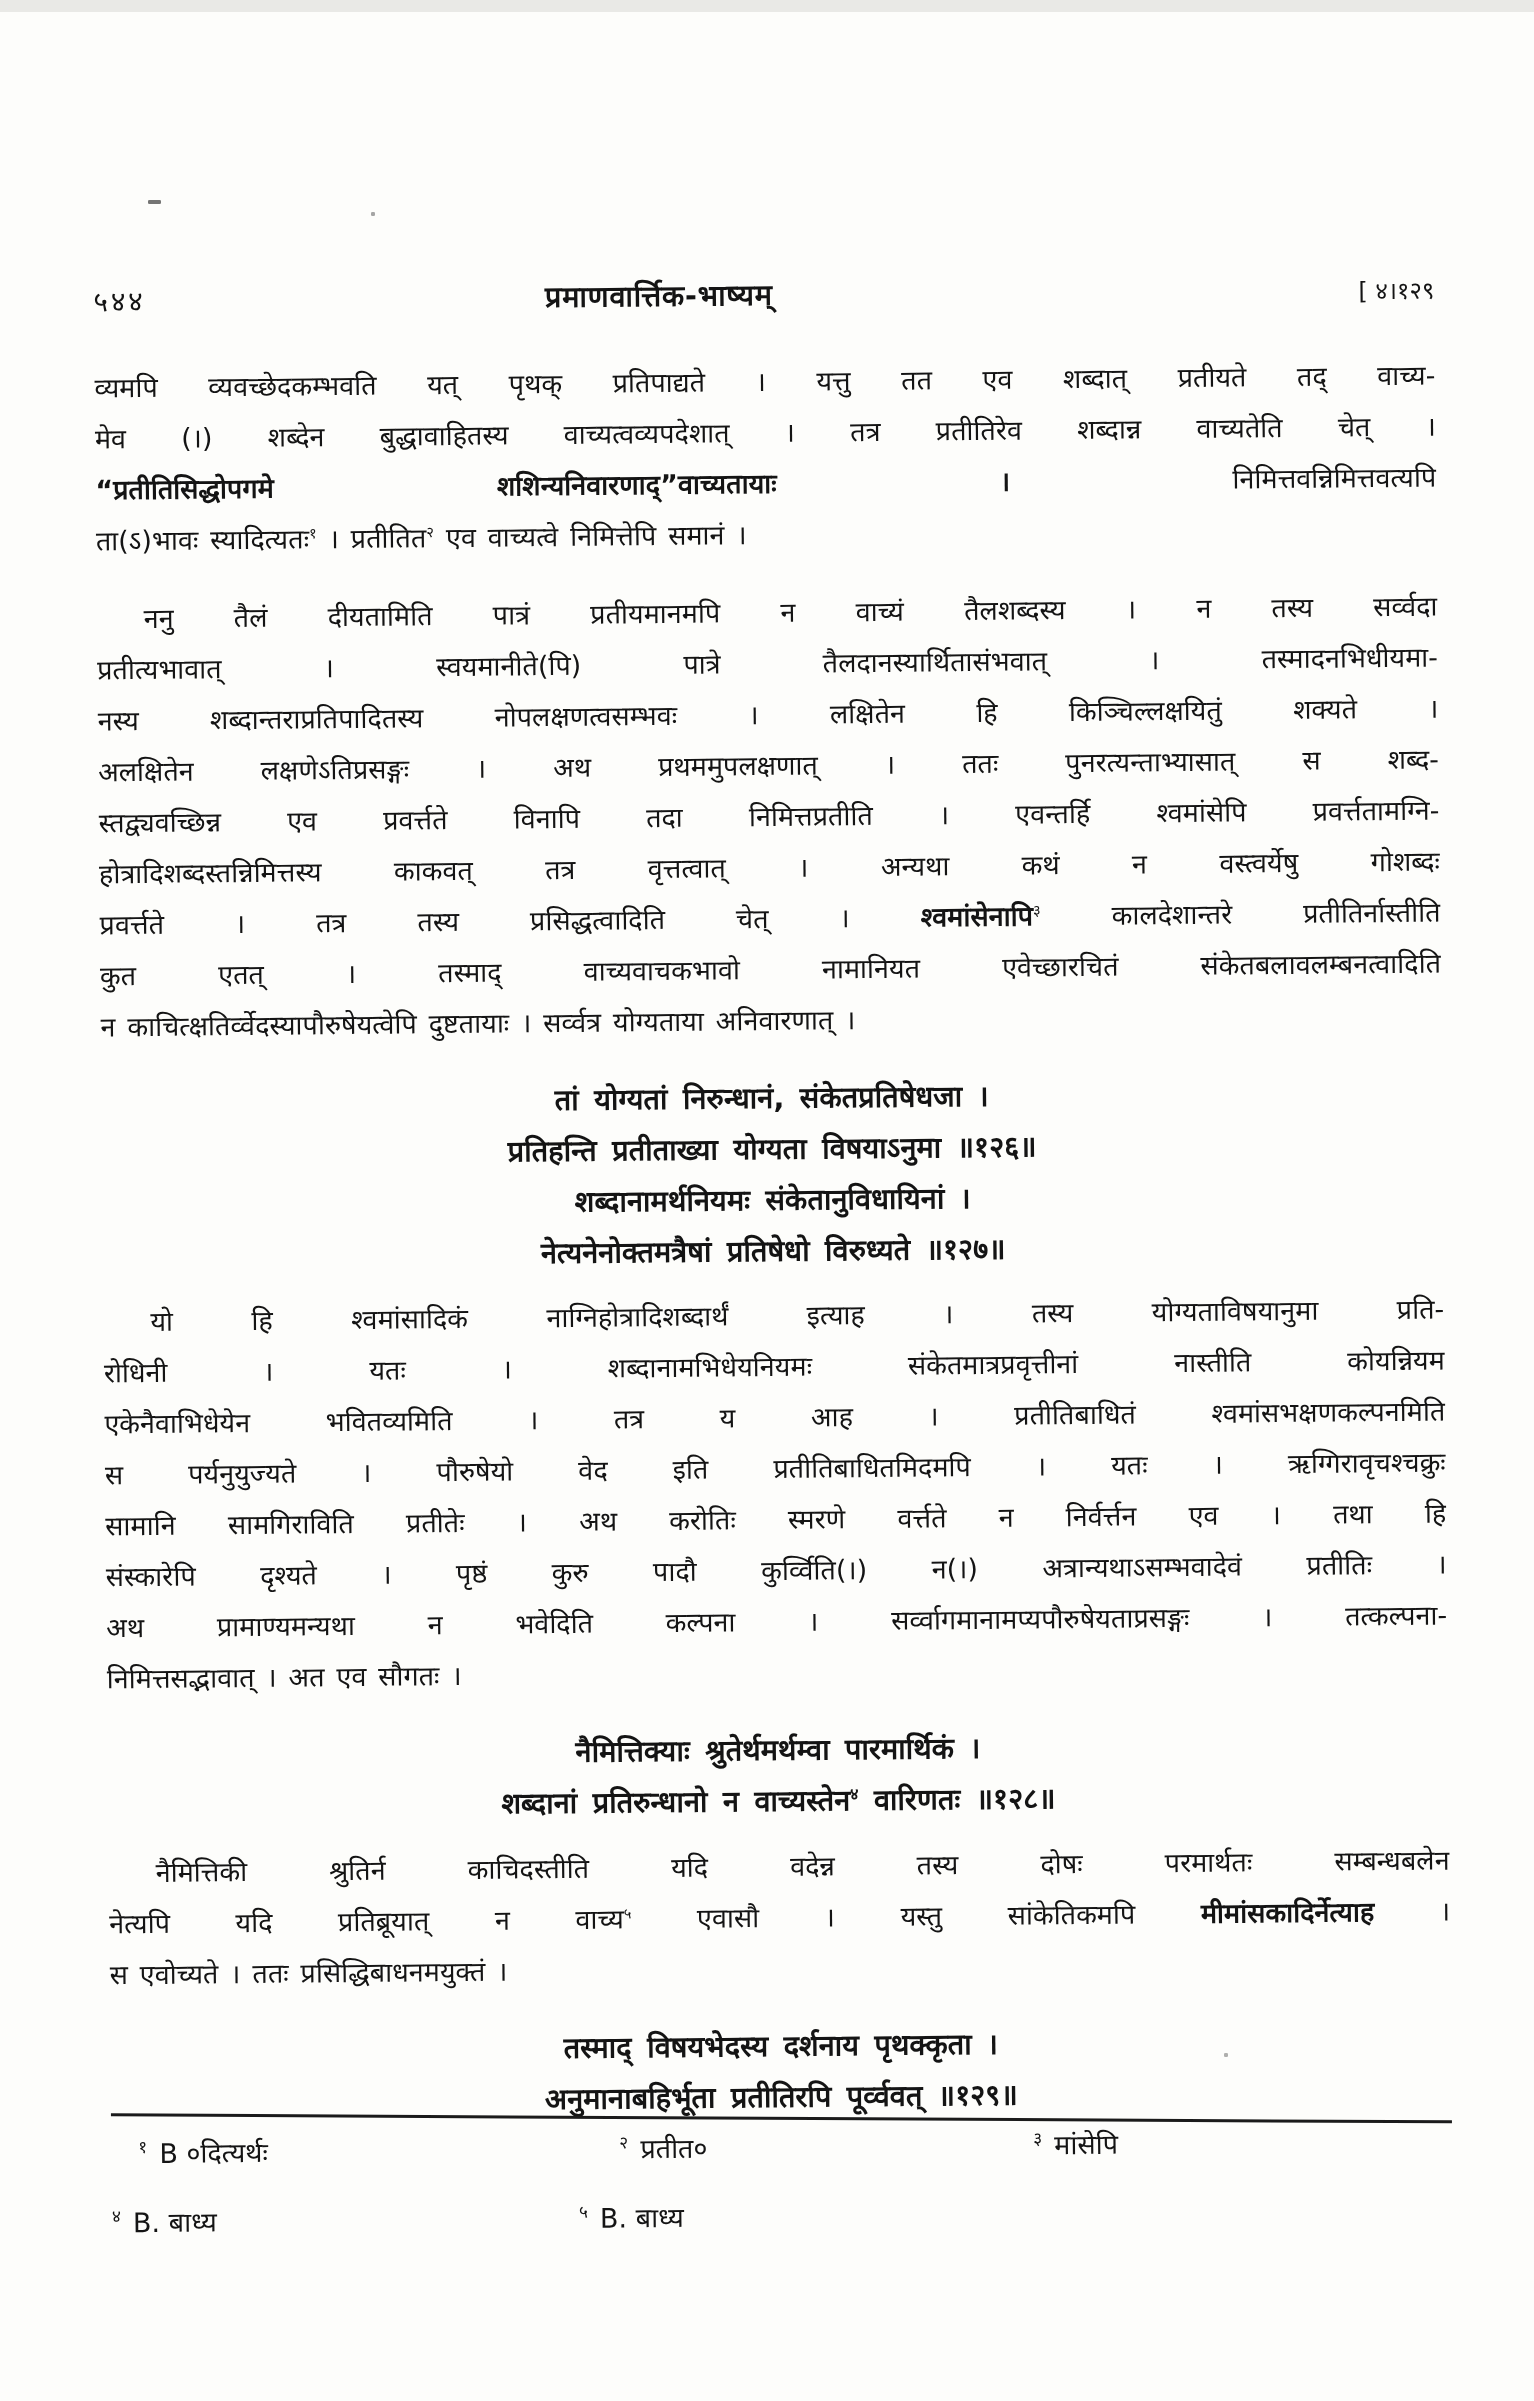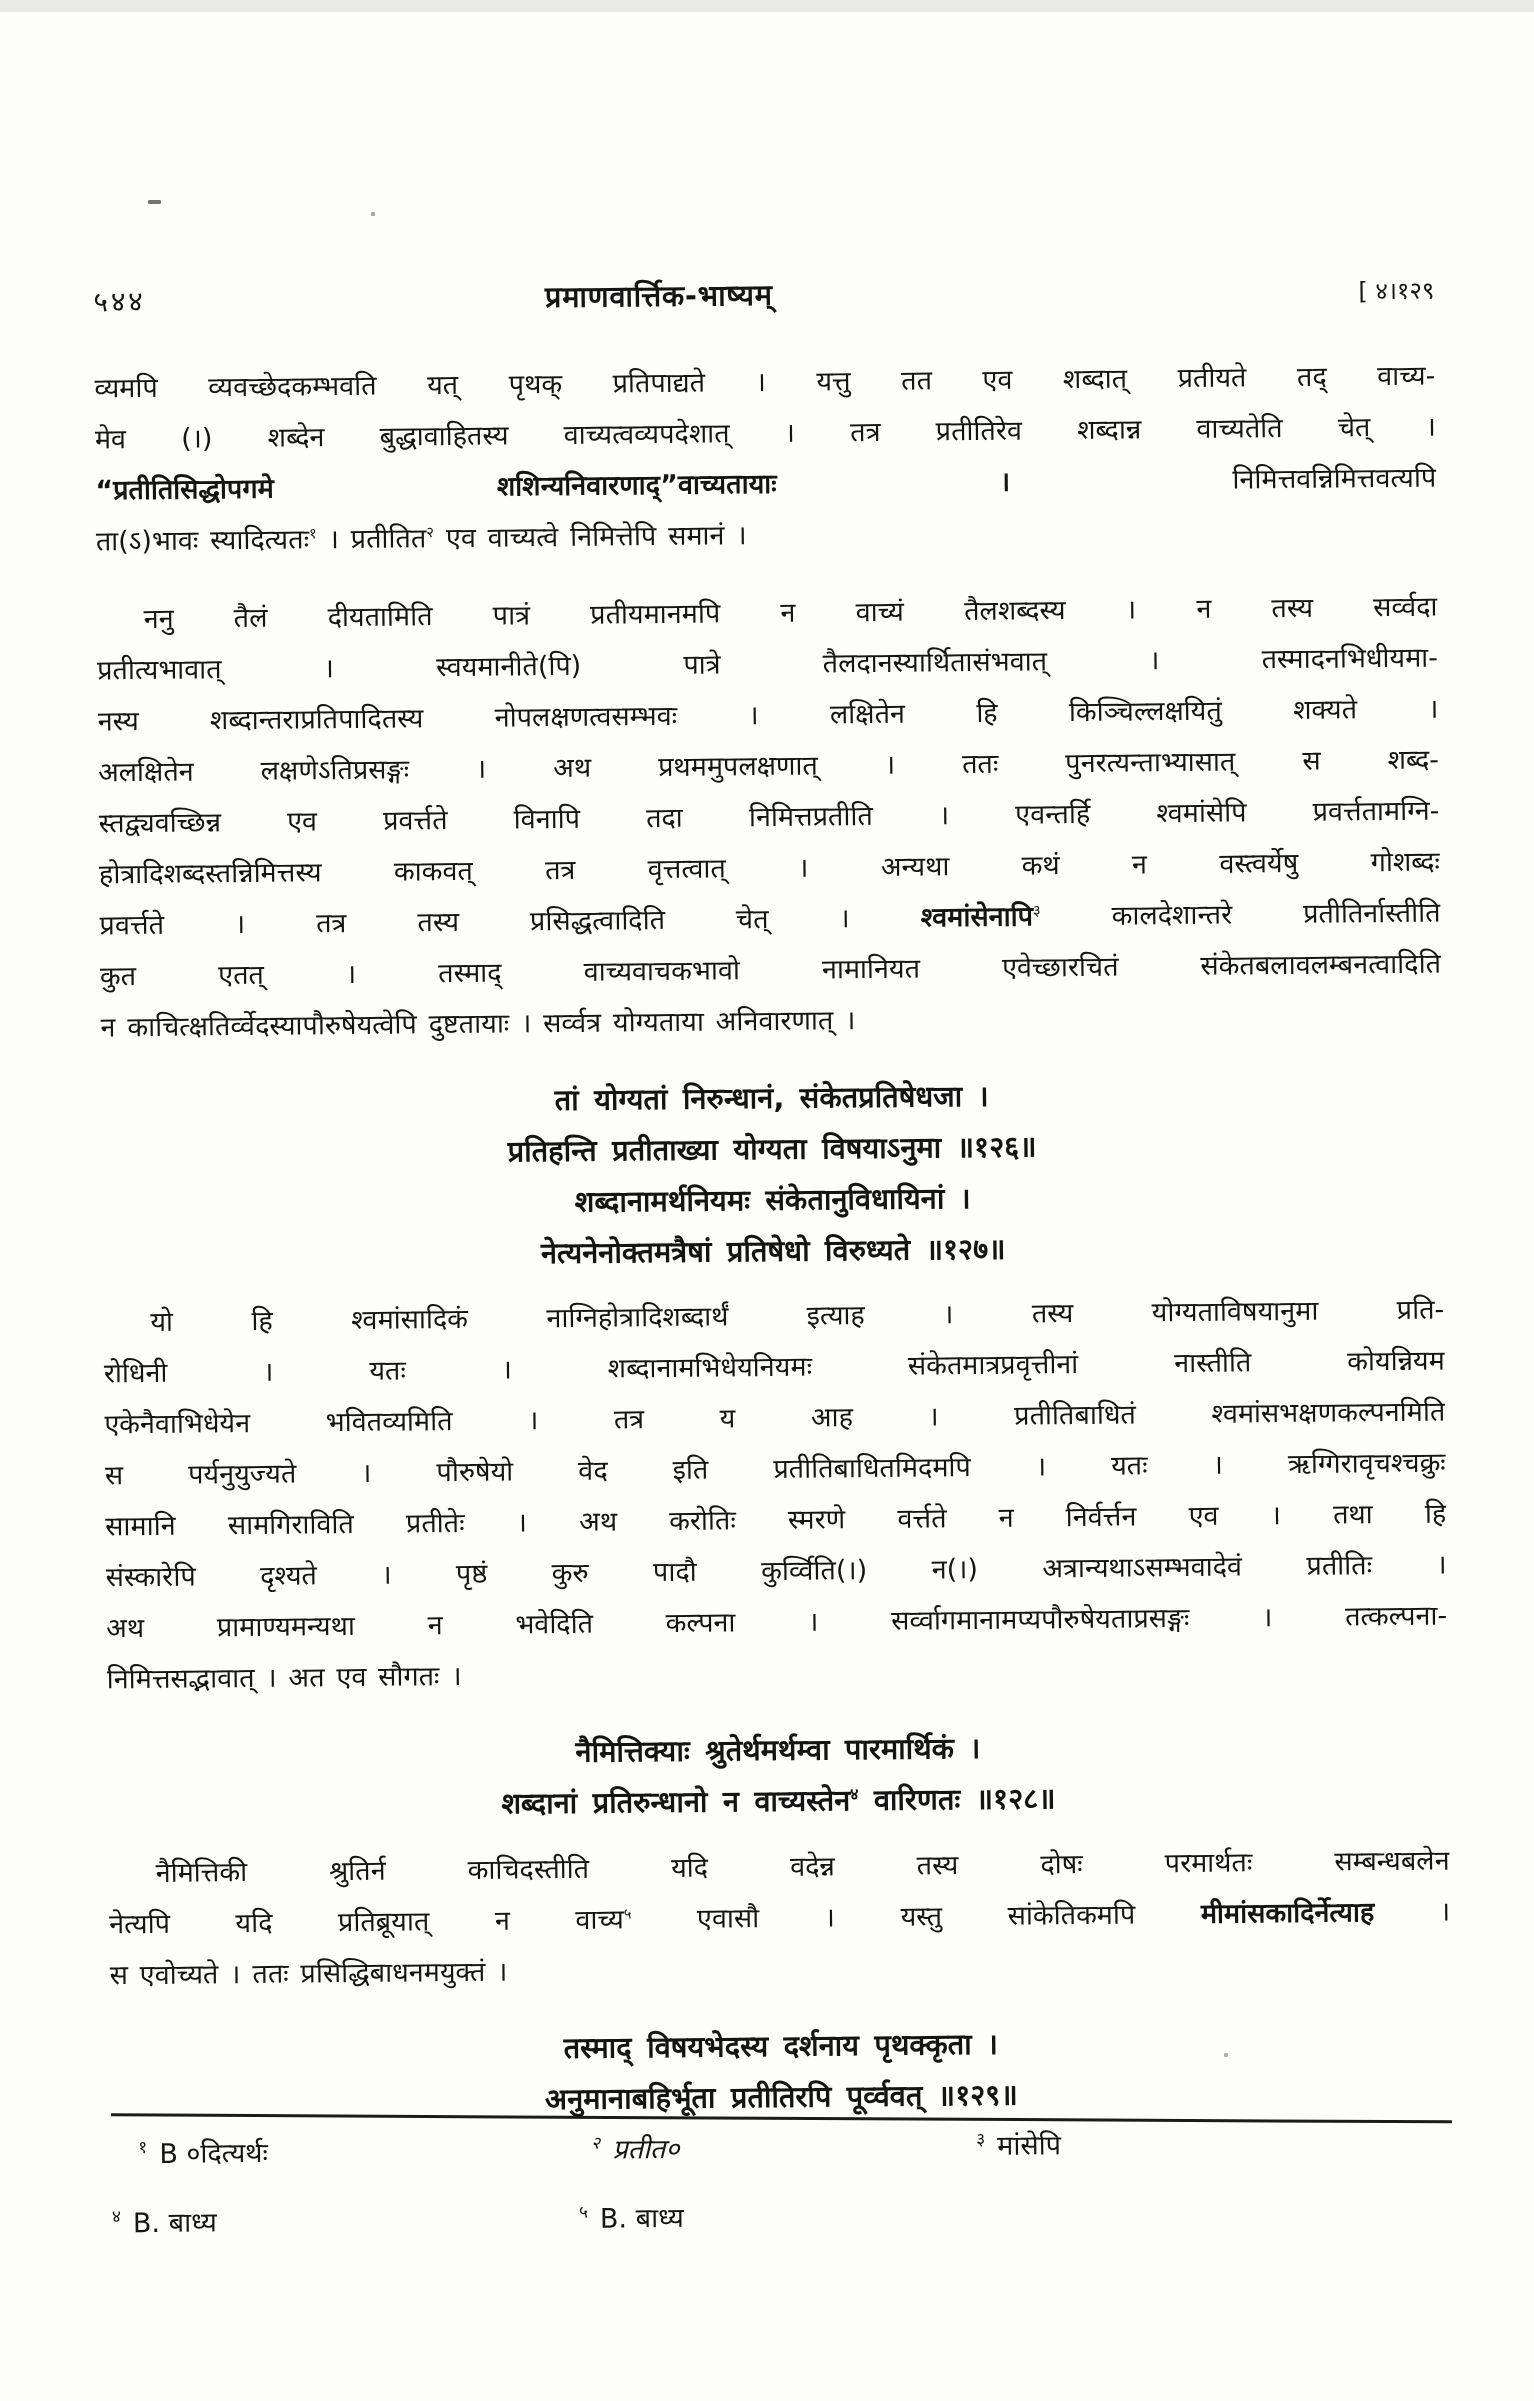--- a/index.html
+++ b/index.html
@@ -101,22 +101,22 @@
           <div class="line"><span class="b">तस्माद् विषयभेदस्य दर्शनाय पृथक्कृता ।</span></div>
           <div class="line"><span class="b">अनुमानाबहिर्भूता प्रतीतिरपि पूर्व्ववत् ॥१२९॥</span></div>
         </div>
       </div>
 
     <div class="footnotes">
       <div class="fn-rule"></div>
       <div class="fn-rows">
           <div class="fn-row">
             <span class="fn-item" style="left: 27px;"><span class="fn-m">१</span><span>B ०दित्यर्थः</span></span>
-            <span class="fn-item" style="left: 480px; font-style: italic;"><span class="fn-m">२</span><span>प्रतीत०</span></span>
-            <span class="fn-item" style="left: 865px;"><span class="fn-m">३</span><span>मांसेपि</span></span>
+            <span class="fn-item" style="left: 508px;"><span class="fn-m">२</span><span>प्रतीत०</span></span>
+            <span class="fn-item" style="left: 922px;"><span class="fn-m">३</span><span>मांसेपि</span></span>
           </div>
           <div class="fn-row">
             <span class="fn-item" style="left: 0px;"><span class="fn-m">४</span><span>B. बाध्य</span></span>
             <span class="fn-item" style="left: 467px;"><span class="fn-m">५</span><span>B. बाध्य</span></span>
           </div>
         </div>
     </div>
 
   </div>
 

